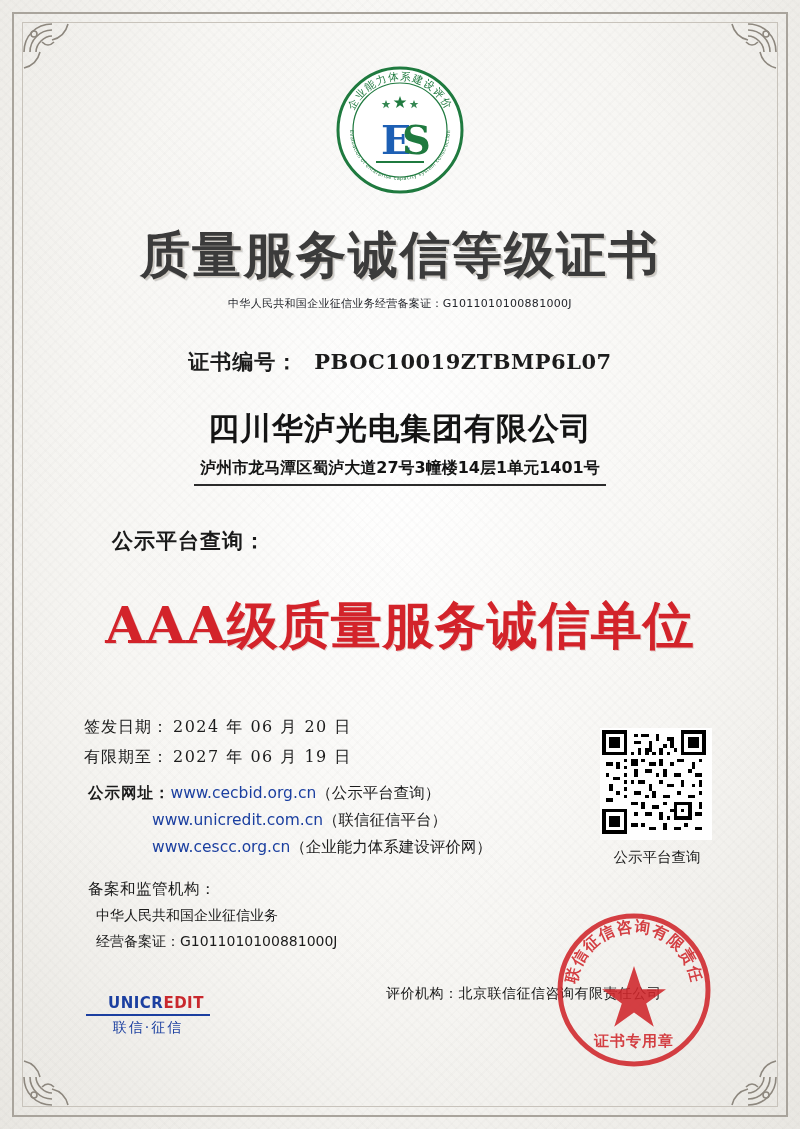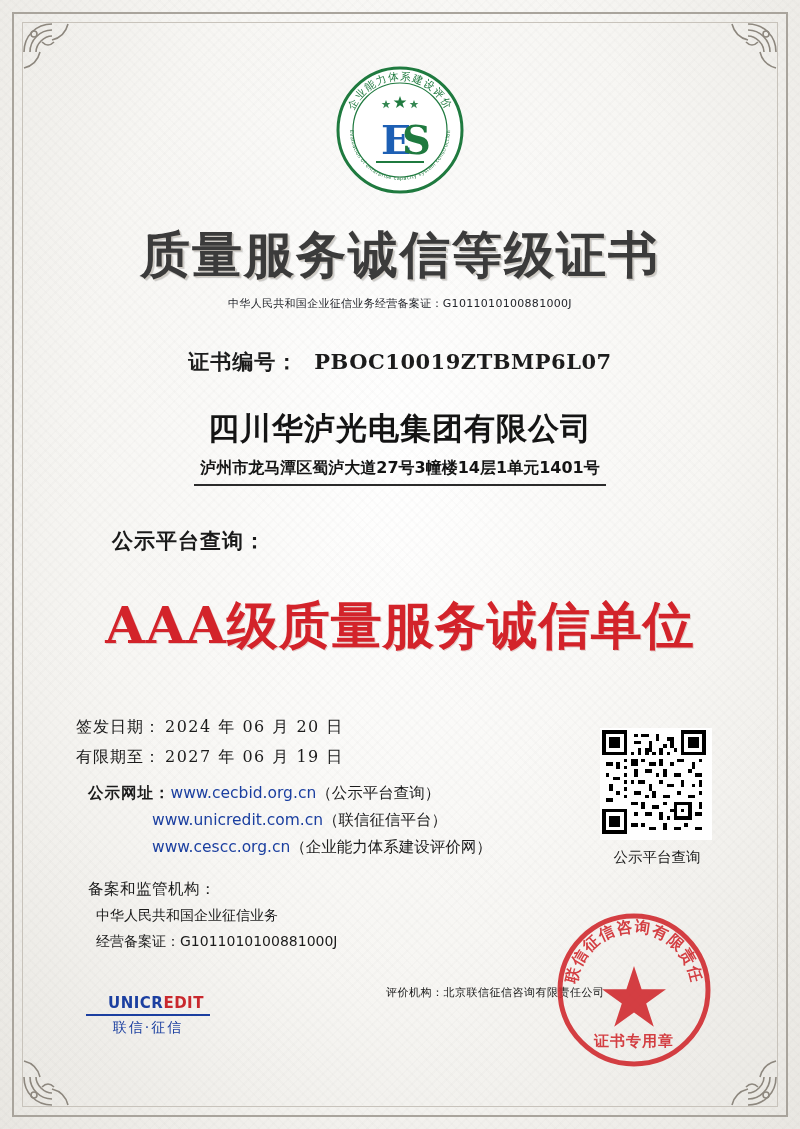--- a/index.html
+++ b/index.html
@@ -146,21 +146,21 @@
     font-size: 51px;
     font-weight: bold;
     color: #d3232a;
     font-family: "DejaVu Serif", "Liberation Serif", serif;
     letter-spacing: 1px;
     text-shadow: 1px 1px 0 rgba(120,0,0,0.18);
   }
 
   .dates {
     position: absolute;
-    left: 76px;
+    left: 84px;
     top: 712px;
     font-size: 16px;
     color: #1b1b1b;
     font-family: "DejaVu Sans", "Liberation Sans", sans-serif;
     line-height: 30px;
   }
   .dates .row span.k { letter-spacing: 1px; }
   .dates .row span.v { letter-spacing: 1.5px; margin-left: 4px; font-family: "DejaVu Serif","Liberation Serif", serif; }
 
   .urls {
@@ -234,21 +234,21 @@
   .logo .cn {
     font-size: 14px;
     color: #1b3fa0;
     letter-spacing: 2px;
   }
 
   .evaluator {
     position: absolute;
     left: 386px;
     top: 985px;
-    font-size: 11px;
+    font-size: 14px;
     color: #161616;
     font-family: "DejaVu Sans", "Liberation Sans", sans-serif;
     letter-spacing: 0.5px;
   }
 
   
   .seal {
     position: absolute;
     right: 86px;
     top: 910px;

